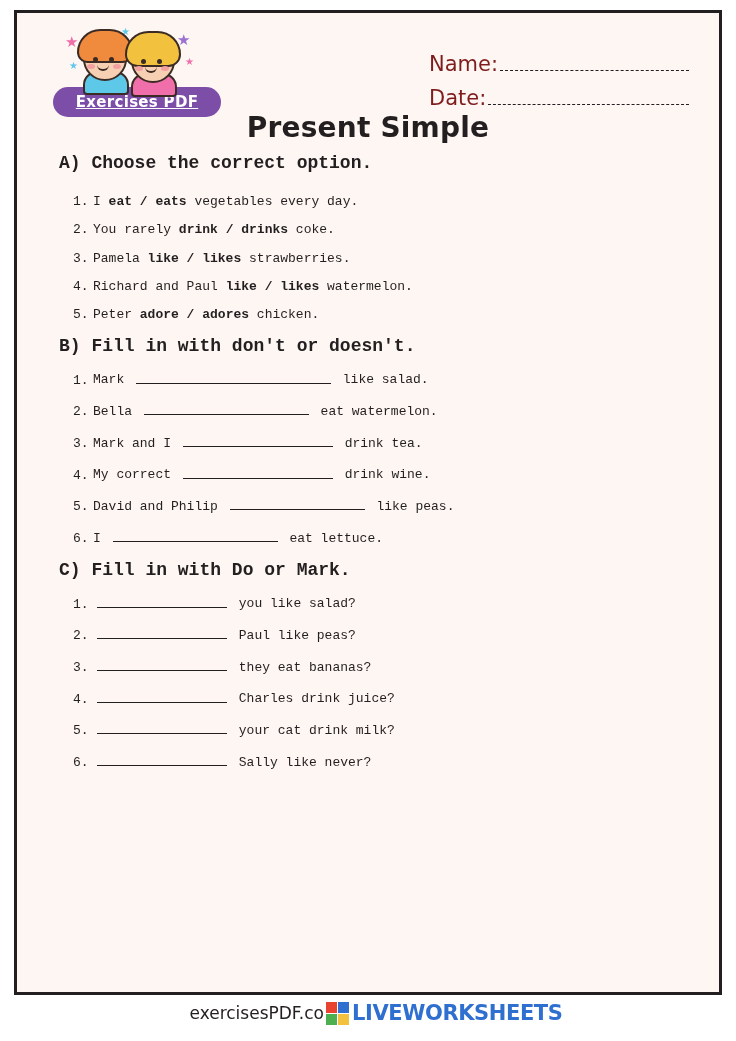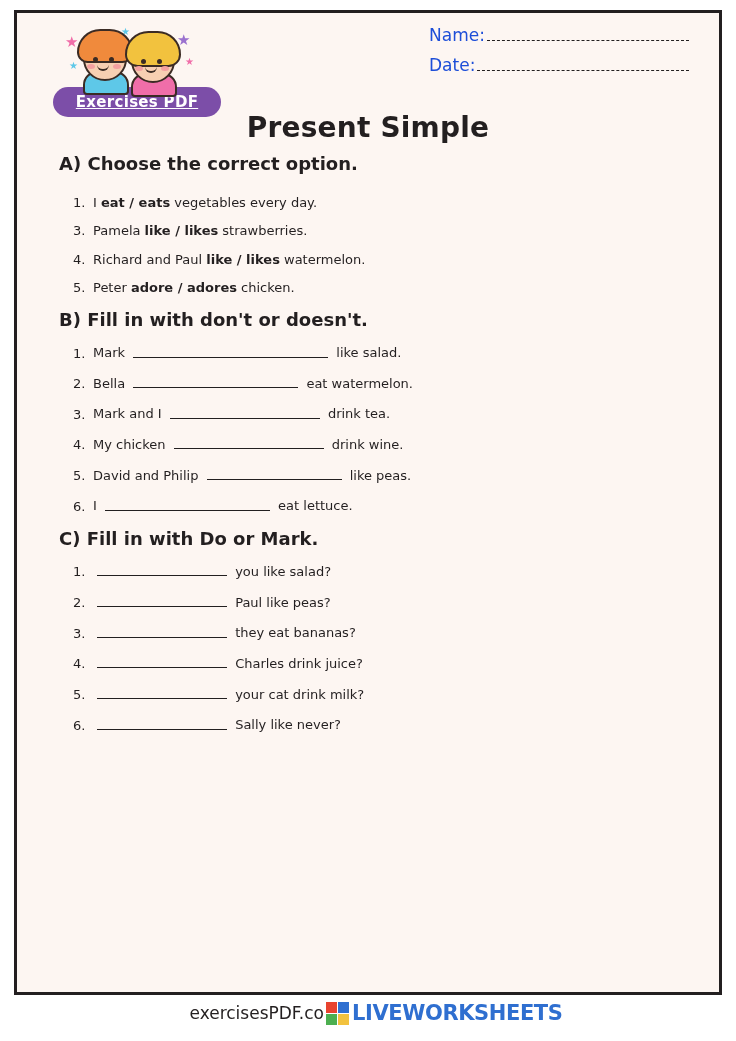--- a/index.html
+++ b/index.html
@@ -143,24 +143,24 @@
     font-weight: bold;
     letter-spacing: 0.3px;
     display: flex;
     align-items: center;
     justify-content: center;
     text-decoration: underline;
   }
   .namedate {
     position: absolute;
     right: 30px;
-    top: 12px;
+    top: 39px;
     width: 260px;
-    font-size: 17px;
-    color: #1d4ed8;
+    font-size: 21px;
+    color: #7f1d1d;
   }
   .namedate .row {
     display: flex;
     align-items: baseline;
     margin-bottom: 10px;
     white-space: nowrap;
   }
   .namedate .lbl { margin-right: 2px; }
   .namedate .line {
     flex: 1;
@@ -184,20 +184,21 @@
     top: 140px;
     right: 22px;
   }
   .section-head {
     font-size: 18px;
     font-weight: bold;
     margin: 0 0 14px 14px;
   }
   .section {
     margin-bottom: 14px;
+    font-family: Liberation Mono, monospace;
   }
   .item {
     font-size: 13px;
     line-height: 1.1;
     margin: 0 0 14px 28px;
     white-space: nowrap;
   }
   .item .num { display: inline-block; min-width: 20px; }
   .item b { font-weight: bold; }
   .blank {
@@ -302,20 +303,23 @@
     <div class="title">Present Simple</div>
 
     <div class="content">
 
       <div class="section">
         <div class="section-head">A) Choose the correct option.</div>
         <div class="item sp-a">
           <span class="num">1.</span><span>I </span><b>eat / eats</b><span> vegetables every day.</span>
         </div>
         <div class="item">
+          <span class="num">2.</span><span>You rarely </span><b>drink / drinks</b><span> coke.</span>
+        </div>
+        <div class="item">
           <span class="num">3.</span><span>Pamela </span><b>like / likes</b><span> strawberries.</span>
         </div>
         <div class="item">
           <span class="num">4.</span><span>Richard and Paul </span><b>like / likes</b><span> watermelon.</span>
         </div>
         <div class="item">
           <span class="num">5.</span><span>Peter </span><b>adore / adores</b><span> chicken.</span>
         </div>
       </div>
 
@@ -324,21 +328,21 @@
         <div class="item">
           <span class="num">1.</span><span>Mark </span><span class="blank b-195"></span><span> like salad.</span>
         </div>
         <div class="item">
           <span class="num">2.</span><span>Bella </span><span class="blank b-165"></span><span> eat watermelon.</span>
         </div>
         <div class="item">
           <span class="num">3.</span><span>Mark and I </span><span class="blank b-150"></span><span> drink tea.</span>
         </div>
         <div class="item">
-          <span class="num">4.</span><span>My chicken </span><span class="blank b-150"></span><span> drink wine.</span>
+          <span class="num">4.</span><span>My correct </span><span class="blank b-150"></span><span> drink wine.</span>
         </div>
         <div class="item">
           <span class="num">5.</span><span>David and Philip </span><span class="blank b-135"></span><span> like peas.</span>
         </div>
         <div class="item">
           <span class="num">6.</span><span>I </span><span class="blank b-165"></span><span> eat lettuce.</span>
         </div>
       </div>
 
       <div class="section">

